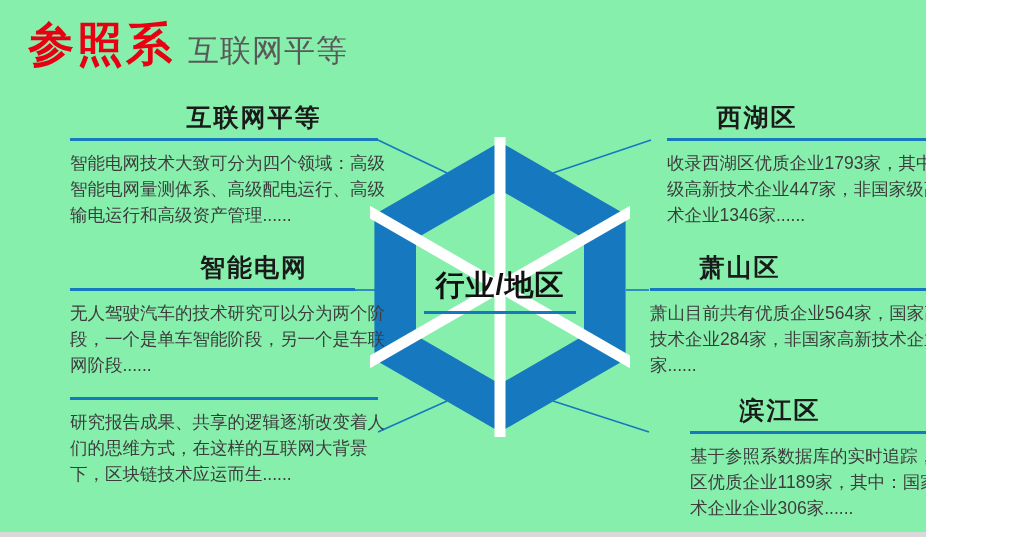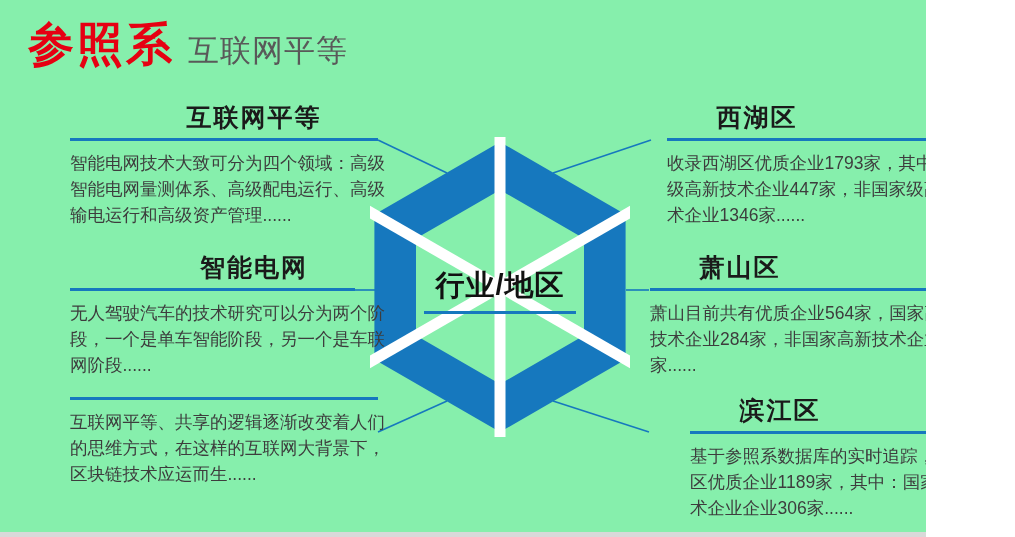--- a/index.html
+++ b/index.html
@@ -98,21 +98,21 @@
   </div>
 
   <div class="section left sec-ml">
     <div class="sec-title">智能电网</div>
     <div class="sec-underline"></div>
     <div class="sec-body">无人驾驶汽车的技术研究可以分为两个阶段，一个是单车智能阶段，另一个是车联网阶段......</div>
   </div>
 
   <div class="section left sec-bl">
     <div class="sec-underline"></div>
-    <div class="sec-body">互联网平等、共享的逻辑逐渐改变着人们的思维方式，在这样的互联网大背景下，区块链技术应运而生......</div>
+    <div class="sec-body">研究报告成果、共享的逻辑逐渐改变着人们的思维方式，在这样的互联网大背景下，区块链技术应运而生......</div>
   </div>
 
   <div class="section right sec-tr">
     <div class="sec-title">西湖区</div>
     <div class="sec-underline"></div>
     <div class="sec-body">收录西湖区优质企业1793家，其中，国家级高新技术企业447家，非国家级高新技术企业1346家......</div>
   </div>
 
   <div class="section right sec-mr">
     <div class="sec-title">萧山区</div>

